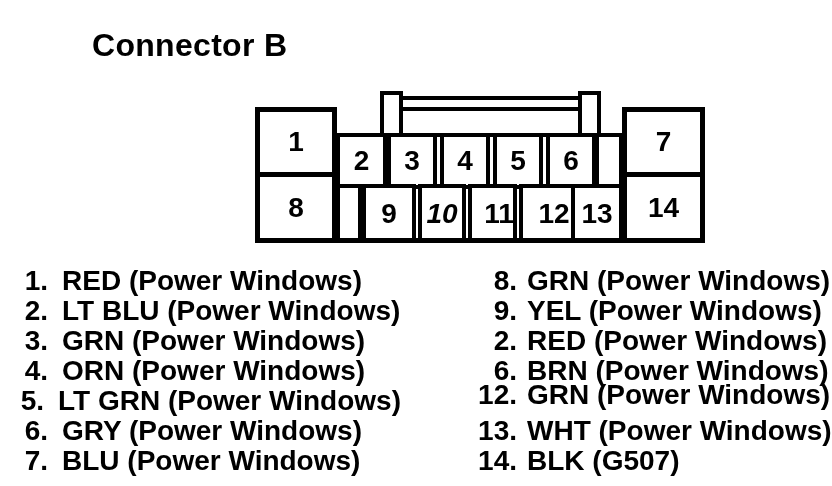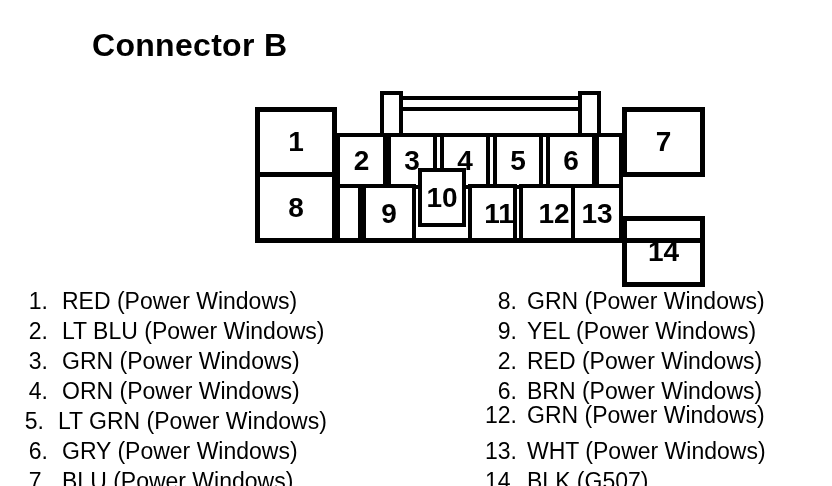--- a/index.html
+++ b/index.html
@@ -25,22 +25,22 @@
   }
   .block { border-width: 5px; }
   .line { position: absolute; background: var(--ink); }
   .latch {
     position: absolute;
     border: 4px solid var(--ink);
     background: var(--paper);
   }
   .legend-row {
     position: absolute;
-    font-size: 23px; font-weight: 400;
-    line-height: 30px; white-space: nowrap; margin-top: 20px;
+    font-size: 28px; font-weight: 700;
+    line-height: 30px; white-space: nowrap;
   }
   .lnum { display: inline-block; text-align: right; }
   .left-col .lnum { width: 38px; margin-right: 14px; }
   .right-col .lnum { width: 47px; margin-right: 10px; }
 </style>
 </head>
 <body>
 
 <div class="page">
 
@@ -56,21 +56,21 @@
     <div class="cell block" style="left:255px; top:107px; width:82px; height:70px;">
       <span>1</span>
     </div>
     <div class="cell block" style="left:255px; top:172px; width:82px; height:71px;">
       <span>8</span>
     </div>
 
     <div class="cell block" style="left:622px; top:107px; width:83px; height:70px;">
       <span>7</span>
     </div>
-    <div class="cell block" style="left:622px; top:172px; width:83px; height:71px;margin-top:44px;">
+    <div class="cell block" style="left:622px; top:172px; width:83px; height:71px;">
       <span>14</span>
     </div>
 
     <div class="cell" style="left:336px; top:133px; width:51px; height:56px;">
       <span>2</span>
     </div>
     <div class="cell" style="left:387px; top:133px; width:50px; height:56px;">
       <span>3</span>
     </div>
     <div class="cell" style="left:440px; top:133px; width:50px; height:56px;">
@@ -81,21 +81,21 @@
     </div>
     <div class="cell" style="left:546px; top:133px; width:50px; height:56px;">
       <span>6</span>
     </div>
     <div class="cell" style="left:595px; top:133px; width:28px; height:56px;"></div>
 
     <div class="cell" style="left:336px; top:184px; width:26px; height:59px;"></div>
     <div class="cell" style="left:362px; top:184px; width:54px; height:59px;">
       <span>9</span>
     </div>
-    <div class="cell" style="left:418px; top:168px; width:48px; height:59px;">
+    <div class="cell" style="left:418px; top:184px; width:48px; height:59px;font-style:italic;">
       <span>10</span>
     </div>
     <div class="cell" style="left:468px; top:184px; width:49px; height:59px;padding-left:13px;">
       <span>11</span>
     </div>
     <div class="cell" style="left:519px; top:184px; width:70px; height:59px;">
       <span>12</span>
     </div>
     <div class="cell" style="left:571px; top:184px; width:52px; height:59px;">
       <span>13</span>

